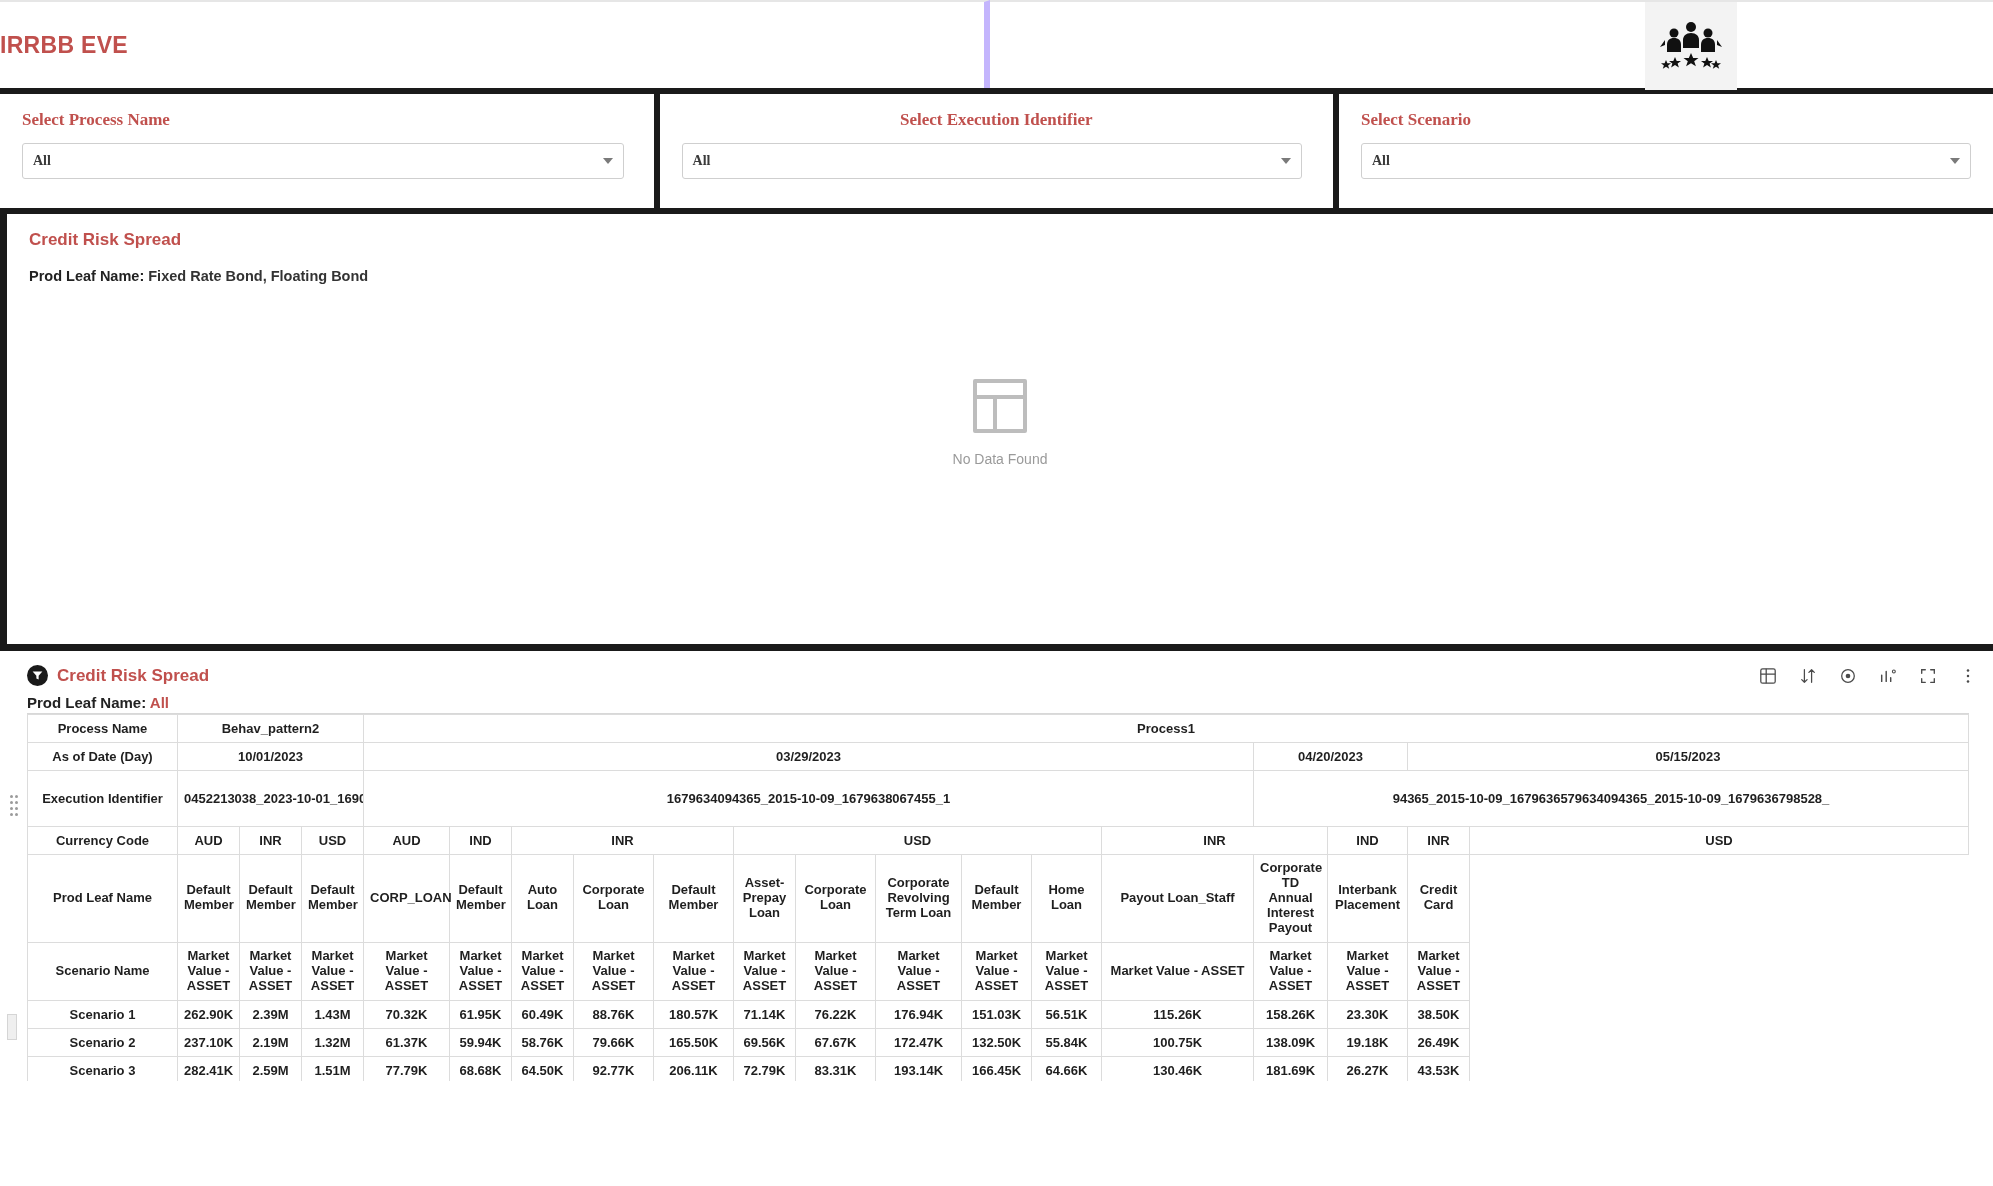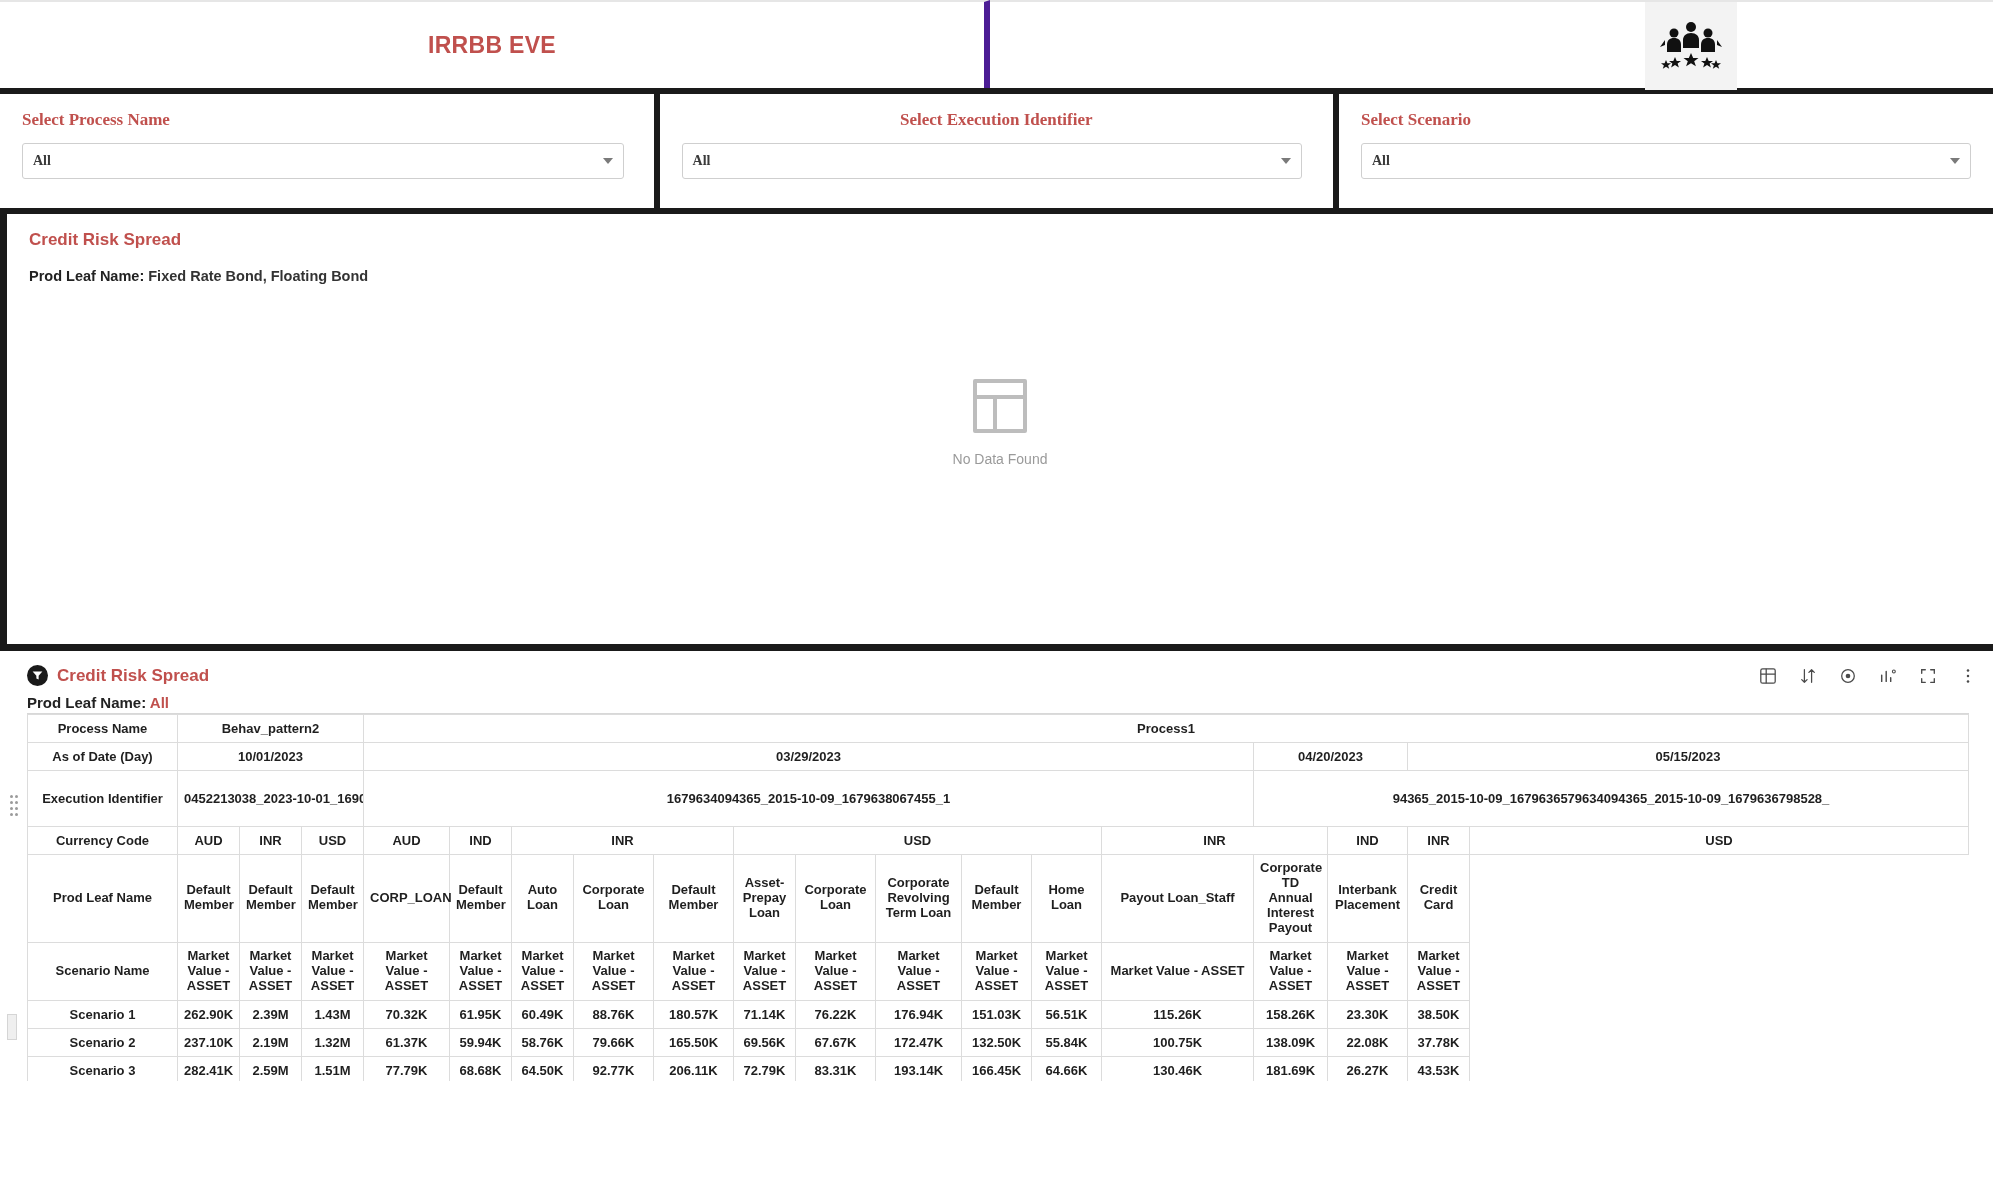--- a/index.html
+++ b/index.html
@@ -17,25 +17,25 @@
   }
 
   
   .topbar {
     display: flex;
     height: 94px;
     border-bottom: 6px solid #1a1a1a;
   }
   .topbar-left {
     width: 990px;
-    border-right: 6px solid #4c1d95;
+    border-right: 6px solid #c4b5fd;
     border-top: 2px solid #e6e6e6;
     display: flex;
     align-items: center;
-    justify-content: center;
+    justify-content: flex-start;
   }
   .title-main {
     color: #c0504d;
     font-size: 23px;
     font-weight: bold;
     letter-spacing: .3px;
   }
   .topbar-right {
     flex: 1;
     position: relative;
@@ -522,22 +522,22 @@
               <td class="num">58.76K</td>
               <td class="num">79.66K</td>
               <td class="num">165.50K</td>
               <td class="num">69.56K</td>
               <td class="num">67.67K</td>
               <td class="num">172.47K</td>
               <td class="num">132.50K</td>
               <td class="num">55.84K</td>
               <td class="num">100.75K</td>
               <td class="num">138.09K</td>
-              <td class="num">22.08K</td>
-              <td class="num">37.78K</td>
+              <td class="num">19.18K</td>
+              <td class="num">26.49K</td>
             </tr>
             <tr>
               <th class="scn-label">Scenario 3</th>
               <td class="num">282.41K</td>
               <td class="num">2.59M</td>
               <td class="num">1.51M</td>
               <td class="num">77.79K</td>
               <td class="num">68.68K</td>
               <td class="num">64.50K</td>
               <td class="num">92.77K</td>

